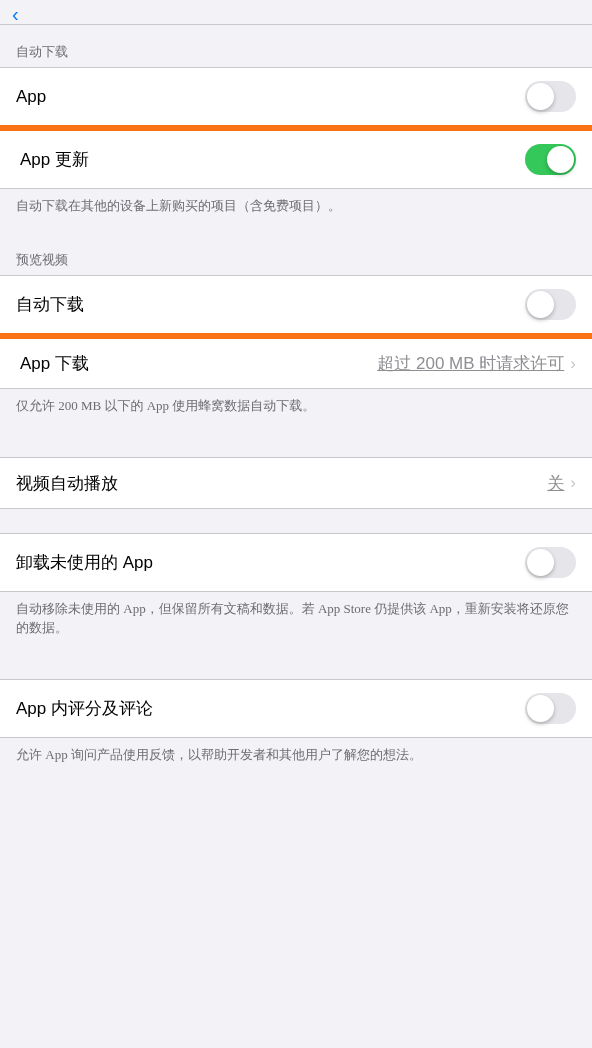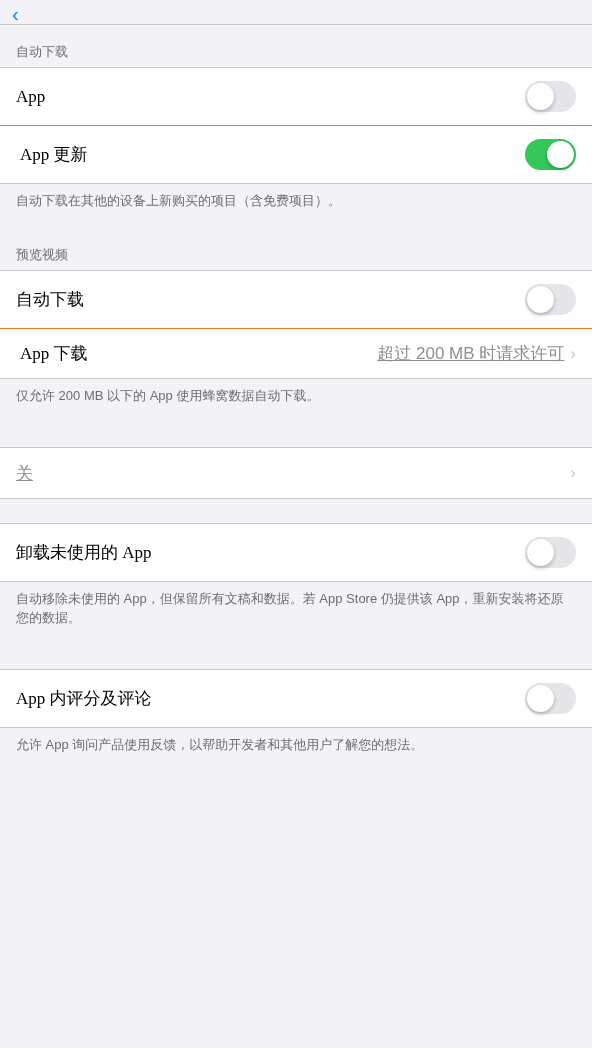--- a/index.html
+++ b/index.html
@@ -54,47 +54,47 @@
       color: #6d6d72;
       background: #f2f2f7;
     }
 
     .section-footer {
       padding: 8px 16px 18px;
       font-size: 13px;
       color: #6d6d72;
       background: #f2f2f7;
       line-height: 1.4;
+      font-family: Liberation Serif, serif;
     }
 
     .cell-group {
       background: #fff;
       border-top: 1px solid #c8c8cc;
       border-bottom: 1px solid #c8c8cc;
     }
 
     .cell {
       display: flex;
       align-items: center;
       justify-content: space-between;
       padding: 13px 16px;
       background: #fff;
       min-height: 50px;
     }
 
     .cell + .cell {
-      border-top: 1px solid #f97316;
+      border-top: 6px solid #f97316;
       padding-left: 20px;
     }
 
     .cell-label {
       font-size: 17px;
       color: #000;
       flex: 1;
-      font-family: Liberation Serif, serif;
     }
 
     .cell-value {
       font-size: 17px;
       color: #8e8e93;
       margin-right: 6px;
       text-decoration: underline;
     }
 
     .cell-chevron {
@@ -179,20 +179,21 @@
           <span class="cell-value">超过 200 MB 时请求许可</span>
           <span class="cell-chevron">›</span>
         </div>
       </div>
       <div class="section-footer">仅允许 200 MB 以下的 App 使用蜂窝数据自动下载。</div>
     </div>
     <div class="section">
       <div style="height: 24px; background: rgb(242, 242, 247);"></div>
       <div class="cell-group">
         <div class="cell">
+          <span class="cell-label">视频自动播放</span>
           <span class="cell-value">关</span>
           <span class="cell-chevron">›</span>
         </div>
       </div>
     </div>
     <div class="section">
       <div style="height: 24px; background: rgb(242, 242, 247);"></div>
       <div class="cell-group">
         <div class="cell">
           <span class="cell-label">卸载未使用的 App</span>

